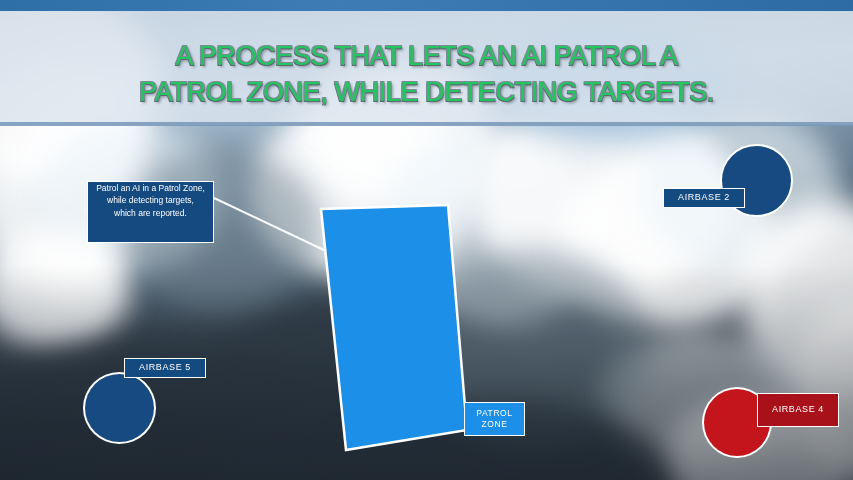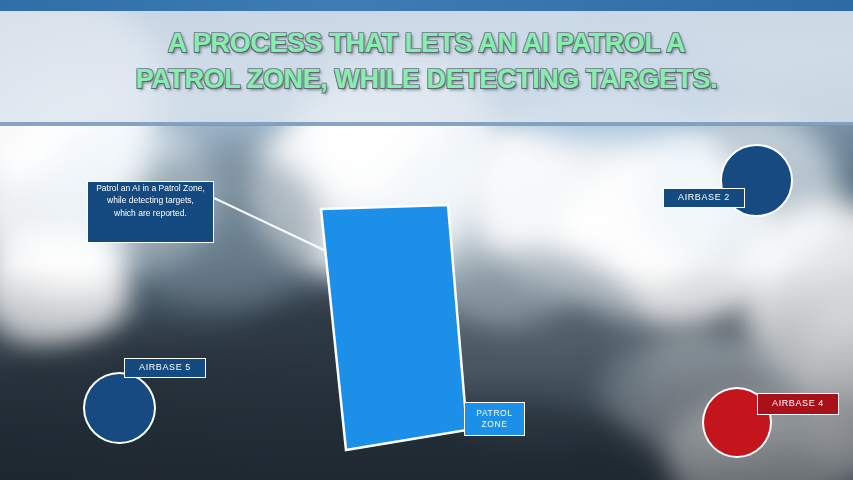--- a/index.html
+++ b/index.html
@@ -58,28 +58,28 @@
     background: rgba(218,228,238,0.82);
   }
   .band-bottom-rule {
     position: absolute;
     left: 0; top: 122px;
     width: 853px; height: 4px;
     background: rgba(118,150,184,0.85);
   }
   .slide-title {
     position: absolute;
-    left: 0; top: 26px;
+    left: 0; top: 39px;
     width: 853px;
     text-align: center;
     font-size: 27px;
-    font-weight: bold;
+    font-weight: normal;
     line-height: 1.32;
     letter-spacing: -0.4px;
-    color: #86efac;
+    color: #22c55e;
     text-shadow:
       -1px -1px 0 #7d8b99, 1px -1px 0 #7d8b99,
       -1px  1px 0 #5d6975, 1px  1px 0 #5d6975,
        2px  2px 3px rgba(40,48,56,0.55);
     white-space: pre-line;
   }
 
   
   .callout {
     position: absolute;
@@ -130,21 +130,21 @@
     text-align: center;
     line-height: 1.25;
     white-space: pre-line;
   }
   .label-blue { background: #134a80; }
   .label-red  { background: #a8111a; }
   .label-zone { background: #1c8fe8; font-size: 8.5px; }
 
   #lbl-airbase-1 { left: 124px; top: 358px; width: 82px; height: 20px; }
   #lbl-airbase-2 { left: 663px; top: 188px; width: 82px; height: 20px; }
-  #lbl-airbase-4 { left: 757px; top: 393px; width: 82px; height: 22px; }
+  #lbl-airbase-4 { left: 757px; top: 393px; width: 82px; height: 34px; }
   #lbl-patrol-zone { left: 464px; top: 402px; width: 61px; height: 34px; }
 
   #dot-airbase-1 { left: 83px;  top: 372px; width: 73px; height: 72px; }
   #dot-airbase-2 { left: 720px; top: 144px; width: 73px; height: 73px; }
   #dot-airbase-4 { left: 702px; top: 387px; width: 70px; height: 71px; }
 </style>
 </head>
 <body>
 
 <div id="slide">

